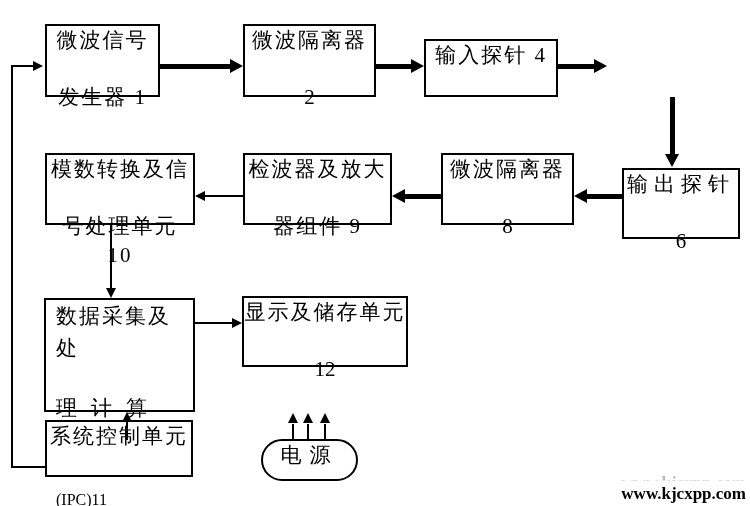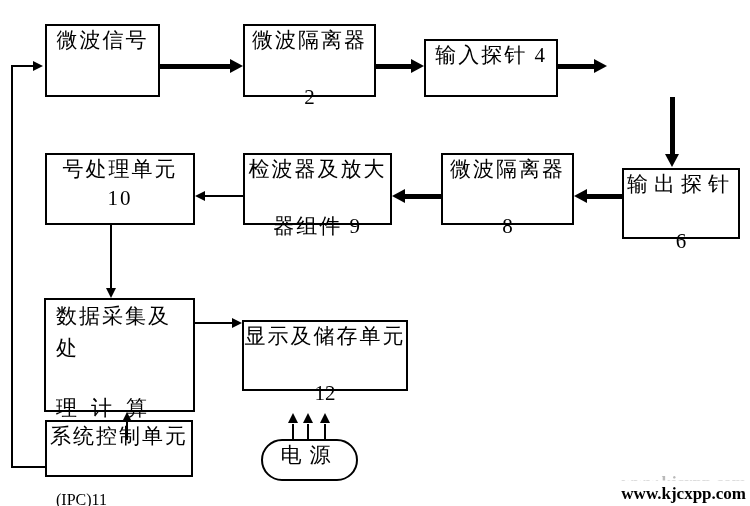--- a/index.html
+++ b/index.html
@@ -24,21 +24,21 @@
   .b-cavity      {left:607px; top:24px;  width:132px; height:73px;}
   .b-adc         {left:45px;  top:153px; width:150px; height:72px;}
   .b-detector    {left:243px; top:153px; width:149px; height:72px;}
   .b-isolator8   {left:441px; top:153px; width:133px; height:72px;}
   .b-outputprobe {left:622px; top:168px; width:118px; height:71px;}
   .b-outputprobe .sp{letter-spacing:6px;}
   .b-computer    {left:44px;  top:298px; width:151px; height:114px;
                   align-items:flex-start;text-align:left;padding-left:10px;line-height:32px;}
   .b-computer .spread{letter-spacing:14px;}
   .b-computer .latin{letter-spacing:0;font-size:16px;}
-  .b-display     {left:242px; top:296px; width:166px; height:71px;margin-top:24px;}
+  .b-display     {left:242px; top:296px; width:166px; height:71px;}
   .b-control     {left:45px;  top:420px; width:148px; height:57px;}
   .b-power       {left:261px; top:439px; width:97px;  height:42px;border-radius:21px;}
   .b-power .sp   {letter-spacing:8px;}
   
   .hl,.vl{position:absolute;background:#000;}
   .hl{height:2px;} .vl{width:2px;}
   .hl.thick{height:5px;} .vl.thick{width:5px;}
   
   .ah{position:absolute;width:0;height:0;}
   .ah.r  {border-top:5px solid transparent;border-bottom:5px solid transparent;border-left:10px solid #000;}
@@ -57,30 +57,32 @@
       font-weight:bold;font-size:17px;color:#b9b9b9;
       clip-path:inset(0 0 62% 0);}
 </style>
 </head>
 <body>
 
 <div id="stage">
 
   <div class="box b-generator">
     <div>微波信号</div>
+    <div>发生器 1</div>
   </div>
   <div class="box b-isolator2">
     <div>微波隔离器</div>
     <div class="num">2</div>
   </div>
   <div class="box b-inputprobe">
     <div>输入探针 4</div>
   </div>
 
   <div class="box b-adc">
+    <div>模数转换及信</div>
     <div>号处理单元 10</div>
   </div>
   <div class="box b-detector">
     <div>检波器及放大</div>
     <div>器组件 9</div>
   </div>
   <div class="box b-isolator8">
     <div>微波隔离器</div>
     <div class="num">8</div>
   </div>

